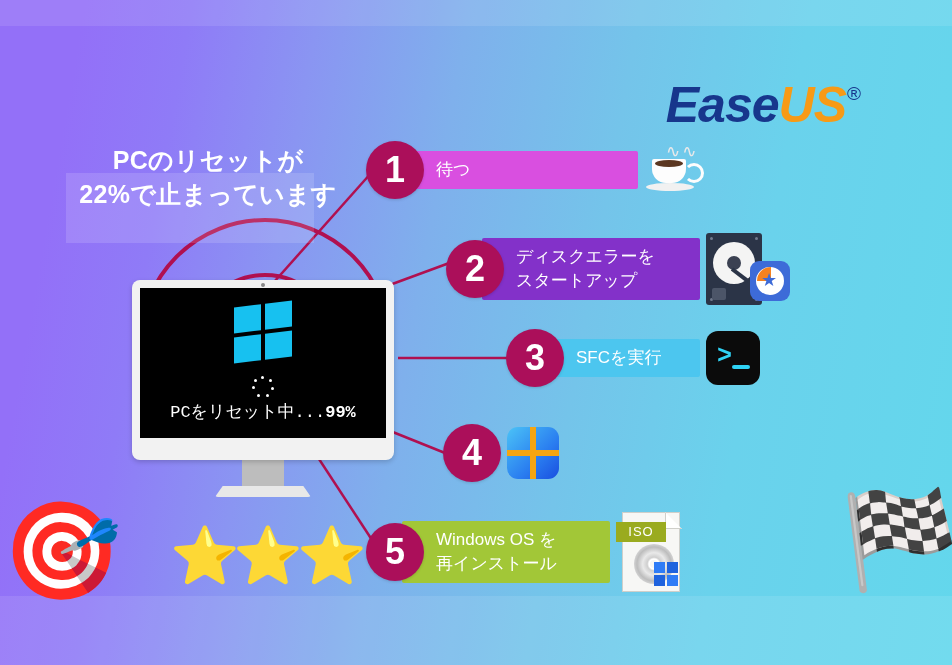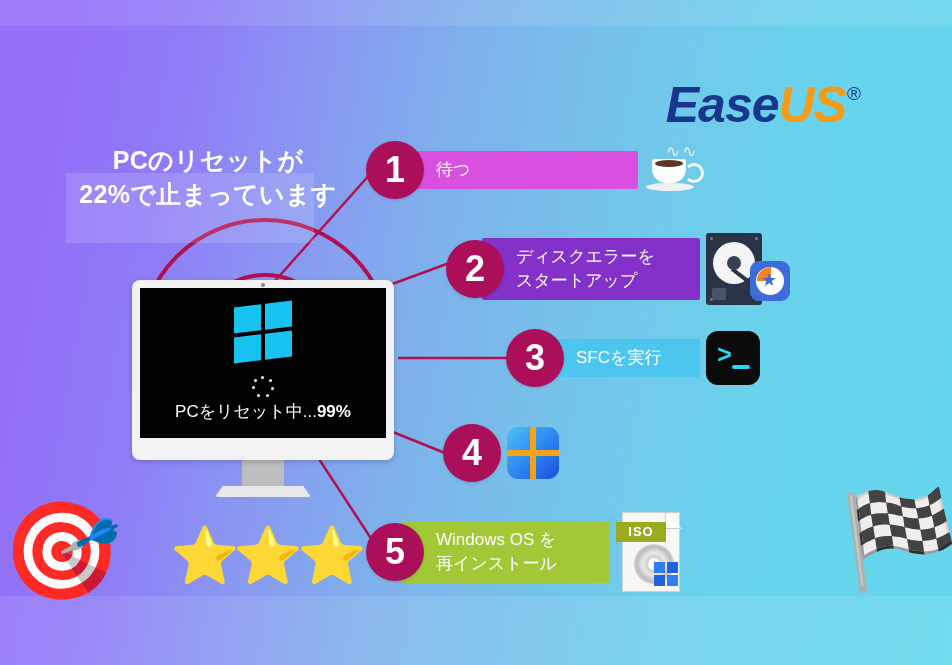--- a/index.html
+++ b/index.html
@@ -110,20 +110,21 @@
   }
   #monitor-body {
     width: 262px;
     height: 180px;
     background: #f2f2f2;
     border-radius: 8px;
     padding: 8px 8px 22px 8px;
     box-sizing: border-box;
     box-shadow: 0 2px 5px rgba(0,0,0,0.18);
     position: relative;
+    font-family: Liberation Mono, monospace;
   }
   #cam {
     position: absolute;
     left: 50%;
     top: 3px;
     width: 4px; height: 4px;
     margin-left: -2px;
     border-radius: 50%;
     background: #888;
   }
@@ -427,21 +428,21 @@
     border-bottom: 1px solid #cfcfca;
     clip-path: polygon(0 0, 100% 100%, 0 100%);
   }
   .iso .tag {
     position: absolute;
     left: 0; top: 10px;
     width: 50px; height: 20px;
     background: #9aab1f;
     color: #ffffff;
     font-size: 13px;
-    font-weight: bold;
+    font-weight: normal;
     letter-spacing: 1px;
     text-align: center;
     line-height: 20px;
   }
   .iso .cd {
     position: absolute;
     left: 18px; top: 32px;
     width: 40px; height: 40px;
     border-radius: 50%;
     background: radial-gradient(circle at 50% 50%, #ffffff 18%, #cfcfcf 24%, #e9e9e9 40%, #bdbdbd 60%, #e4e4e4 80%, #a9a9a9 100%);

